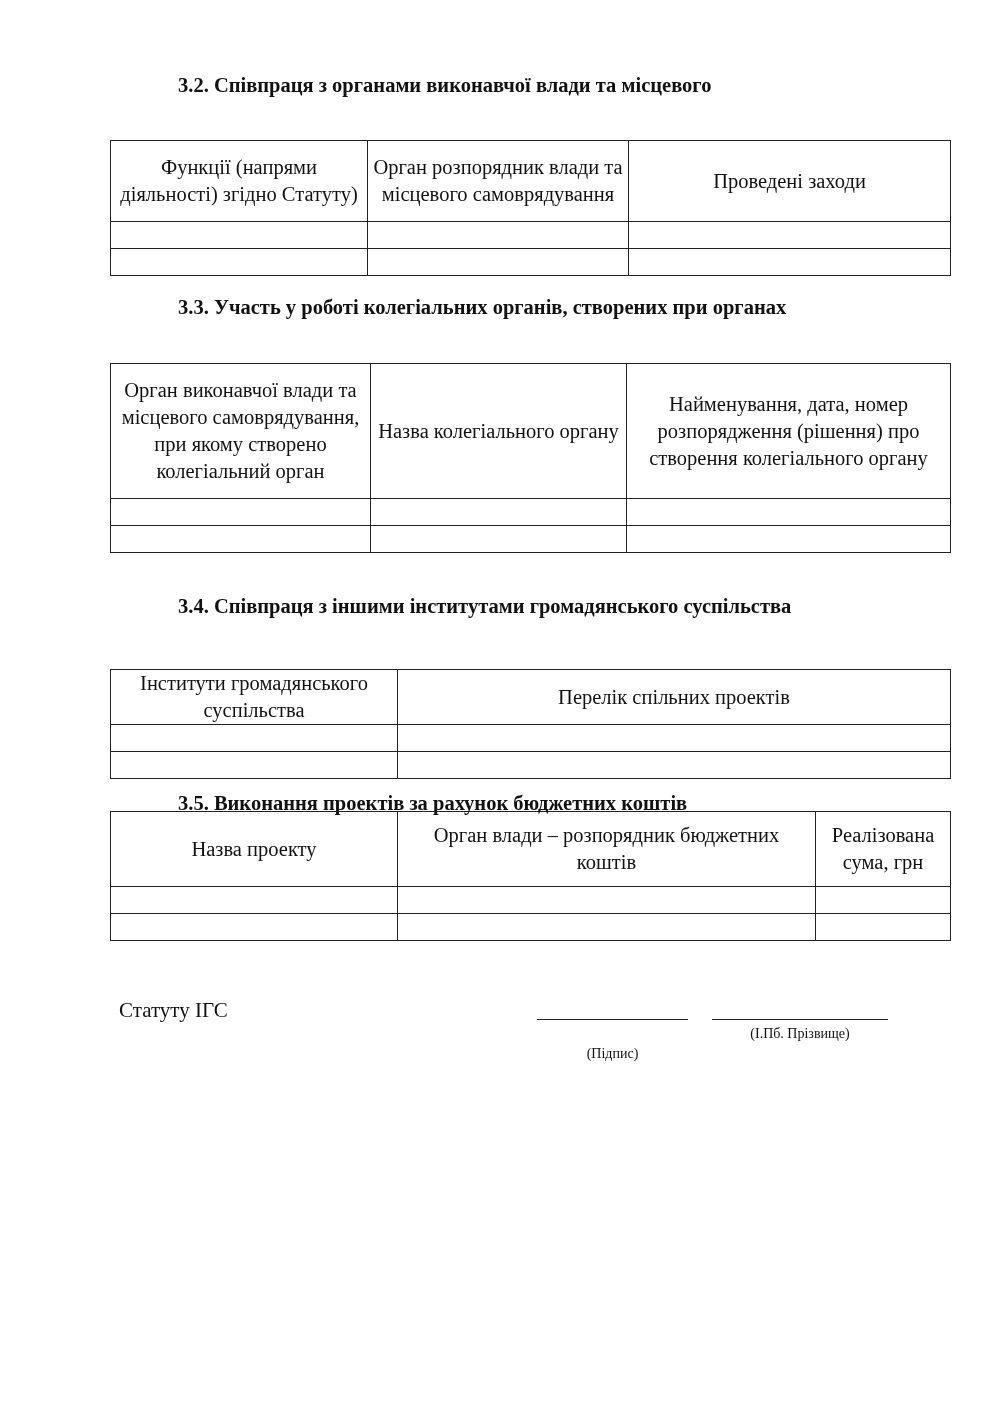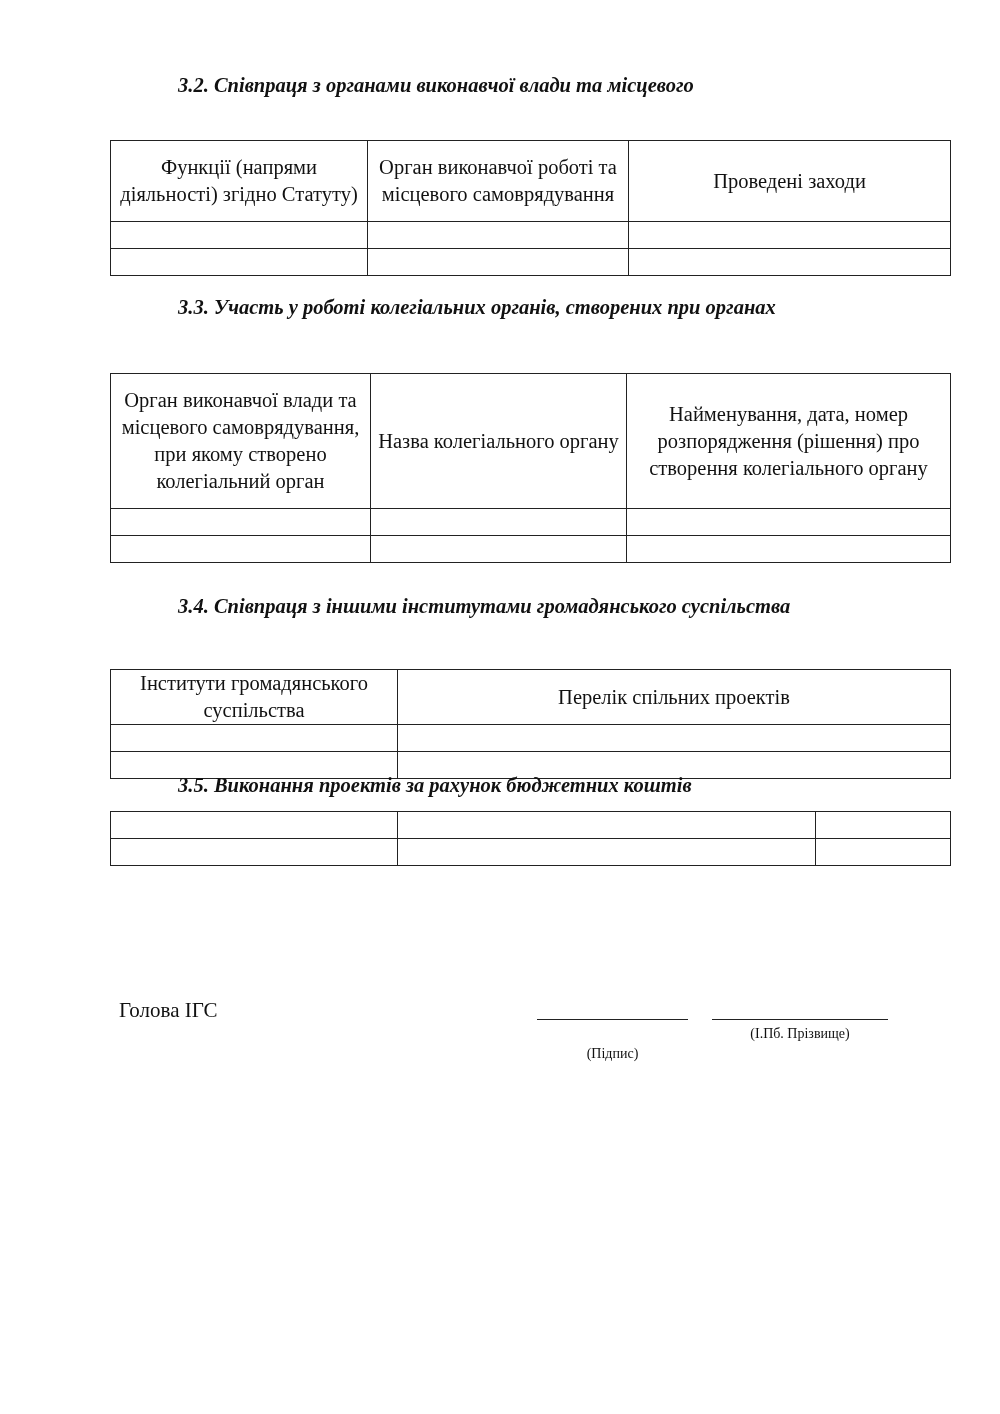--- a/index.html
+++ b/index.html
@@ -2,21 +2,21 @@
 <html><head>
   <meta charset="utf-8">
   <style>
     html, body { margin: 0; padding: 0; background: #ffffff; }
     body {
       width: 1000px; height: 1414px; position: relative; overflow: hidden;
       font-family: "Liberation Serif", serif; color: #111;
     }
     .heading {
       position: absolute; left: 178px; font-weight: bold; font-size: 20.5px;
-      line-height: 27px; margin: 0; font-style: italic;
+      line-height: 27px; margin: 0;
     }
     .heading .l2 { display: block; padding-left: 48px; }
     table {
       position: absolute; left: 110px; width: 841px; border-collapse: collapse;
       table-layout: fixed; font-size: 20.5px; line-height: 27px;
     }
     td, th {
       border: 1.3px solid #222; text-align: center; vertical-align: middle;
       font-weight: normal; padding: 0 4px;
     }
@@ -33,40 +33,40 @@
 </h2>
 <table style="top:140px;">
   <colgroup>
       <col style="width:257px">
       <col style="width:261px">
       <col>
     </colgroup>
   <tbody>
       <tr style="height:81px;">
     <th>Функції (напрями діяльності) згідно Статуту)</th>
-    <th>Орган виконавчої роботі та місцевого самоврядування</th>
+    <th>Орган розпорядник влади та місцевого самоврядування</th>
     <th>Проведені заходи</th>
   </tr>
   <tr class="empty">
     <td></td>
     <td></td>
     <td></td>
   </tr>
   <tr class="empty">
     <td></td>
     <td></td>
     <td></td>
   </tr>
 </tbody>
   </table>
 
 <h2 class="heading" style="top:294px;">
   <span>3.3. Участь у роботі колегіальних органів, створених при органах</span>
 </h2>
-<table style="top:373px;border-radius:31px;">
+<table style="top:363px;border-radius:31px;">
   <colgroup>
       <col style="width:260px">
       <col style="width:256px">
       <col>
     </colgroup>
   <tbody>
       <tr style="height:135px;">
     <th>Орган виконавчої влади та місцевого самоврядування, при якому створено колегіальний орган</th>
     <th>Назва колегіального органу</th>
     <th>Найменування, дата, номер розпорядження (рішення) про створення колегіального органу</th>
@@ -101,40 +101,45 @@
     <td></td>
     <td></td>
   </tr>
   <tr class="empty">
     <td></td>
     <td></td>
   </tr>
 </tbody>
   </table>
 
-<h2 class="heading" style="top:772px;">
+<h2 class="heading" style="top:790px;">
   <span>3.5. Виконання проектів за рахунок бюджетних коштів</span>
 </h2>
 <table style="top:811px;">
   <colgroup>
       <col style="width:287px">
       <col style="width:418px">
       <col>
     </colgroup>
   <tbody>
+      <tr style="height:75px;">
+    <th>Назва проекту</th>
+    <th>Орган влади – розпорядник бюджетних коштів</th>
+    <th>Реалізована сума, грн</th>
+  </tr>
   <tr class="empty">
     <td></td>
     <td></td>
     <td></td>
   </tr>
   <tr class="empty">
     <td></td>
     <td></td>
     <td></td>
   </tr>
 </tbody>
   </table>
 
-<div class="footer-label">Голова ІГС</div>
+<div class="footer-label">Статуту ІГС</div>
 <div class="sig-line" style="left:537px; width:151px;"></div>
 <div class="sig-line" style="left:712px; width:176px;"></div>
 <div class="sig-cap" style="left:537px; width:151px;margin-top:20px;">(Підпис)</div>
 <div class="sig-cap" style="left:712px; width:176px;">(І.Пб. Прізвище)</div>
 
 </body></html>

